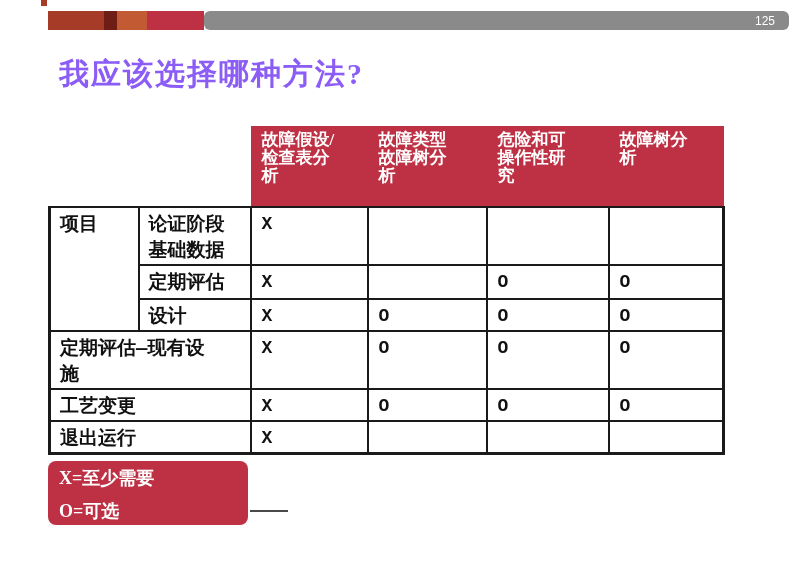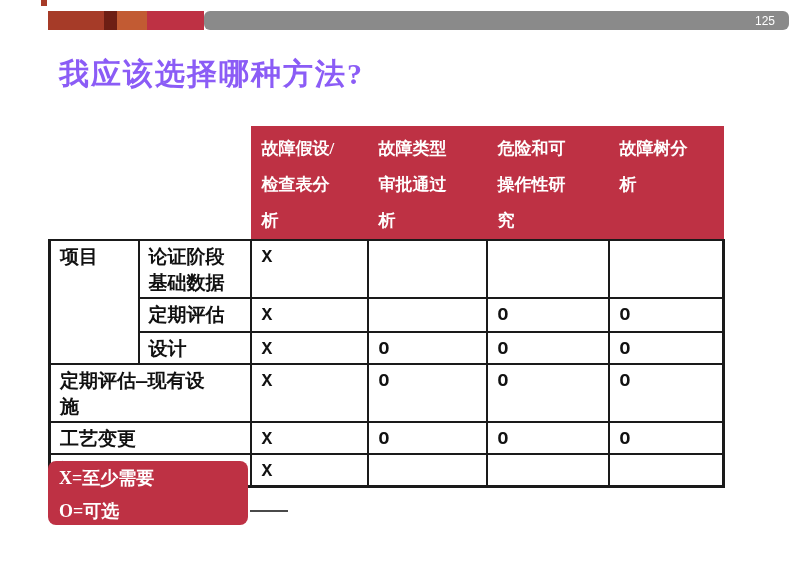--- a/index.html
+++ b/index.html
@@ -51,21 +51,21 @@
     width: 674px;
   }
   .mtable thead tr { height: 81px; }
   .mtable thead th { border: none; }
   .no-head { background: transparent; }
   .method-head {
     background: #BE3144; color: #ffffff;
     font-size: 17px; font-weight: bold;
     text-align: left; vertical-align: top;
     padding: 5px 4px 0 11px;
-    line-height: 36px;
+    line-height: 18px;
     white-space: pre-line;
   }
   .mtable tbody th, .mtable tbody td {
     border: 2px solid #1A1A1A;
     vertical-align: top;
     text-align: left;
     background: #ffffff;
     font-family: Liberation Mono, monospace;
   }
   .row-1 { height: 58px; }
@@ -138,21 +138,21 @@
       <col style="width:122px">
         <col style="width:115px">
     </colgroup>
     <thead>
       <tr>
         <th class="no-head" colspan="2"></th>
         <th class="method-head">故障假设/
 检查表分
 析</th>
         <th class="method-head">故障类型
-审批通过
+故障树分
 析</th>
         <th class="method-head">危险和可
 操作性研
 究</th>
         <th class="method-head">故障树分
 析</th>
       </tr>
     </thead>
     <tbody>
       <tr class="row-1">

